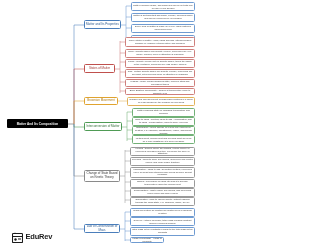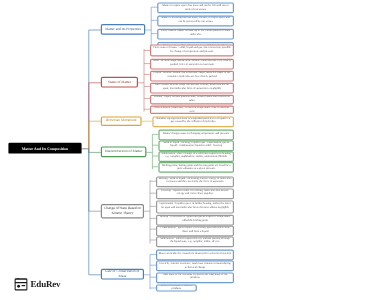--- a/index.html
+++ b/index.html
@@ -2,21 +2,21 @@
 <html><head>
 <meta charset="utf-8">
 <style>
   html,body{margin:0;padding:0;}
   body{
     width:203px;height:250px;overflow:hidden;
     background:#ffffff;
     font-family:"Liberation Sans", sans-serif;
     position:relative;
   }
-  #canvas{position:absolute;left:0;top:0;width:203px;height:250px;font-family:Liberation Serif, serif;}
+  #canvas{position:absolute;left:0;top:0;width:203px;height:250px;}
   svg.wires{position:absolute;left:0;top:0;width:203px;height:250px;pointer-events:none;}
 
   .node{position:absolute;box-sizing:border-box;background:#ffffff;
         border:0.6px solid #888;border-radius:1.5px;
         display:flex;align-items:center;justify-content:center;
         text-align:center;overflow:hidden;}
   .node span{display:block;width:100%;padding:0 1px;}
 
   
   .root{position:absolute;background:#000000;border:none;border-radius:1px;

